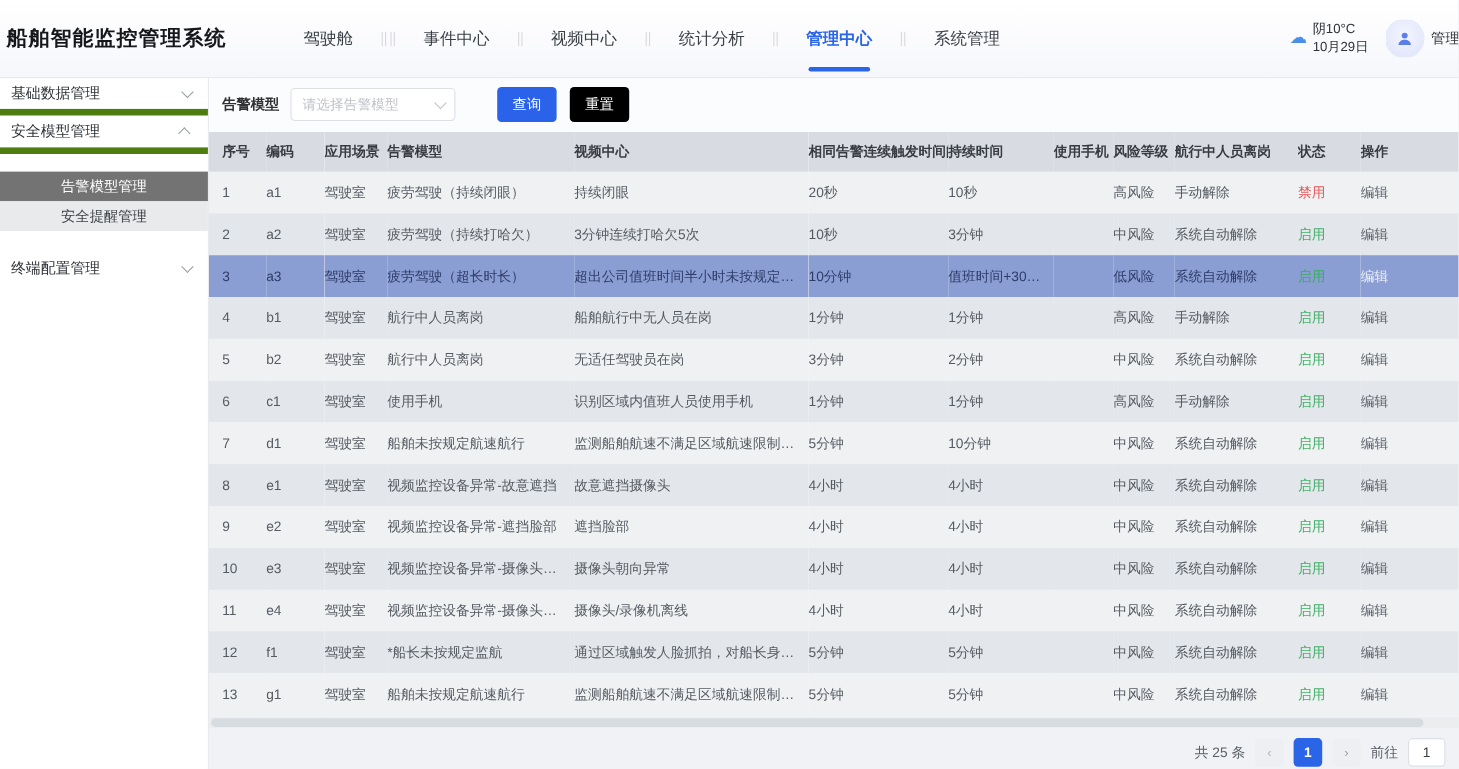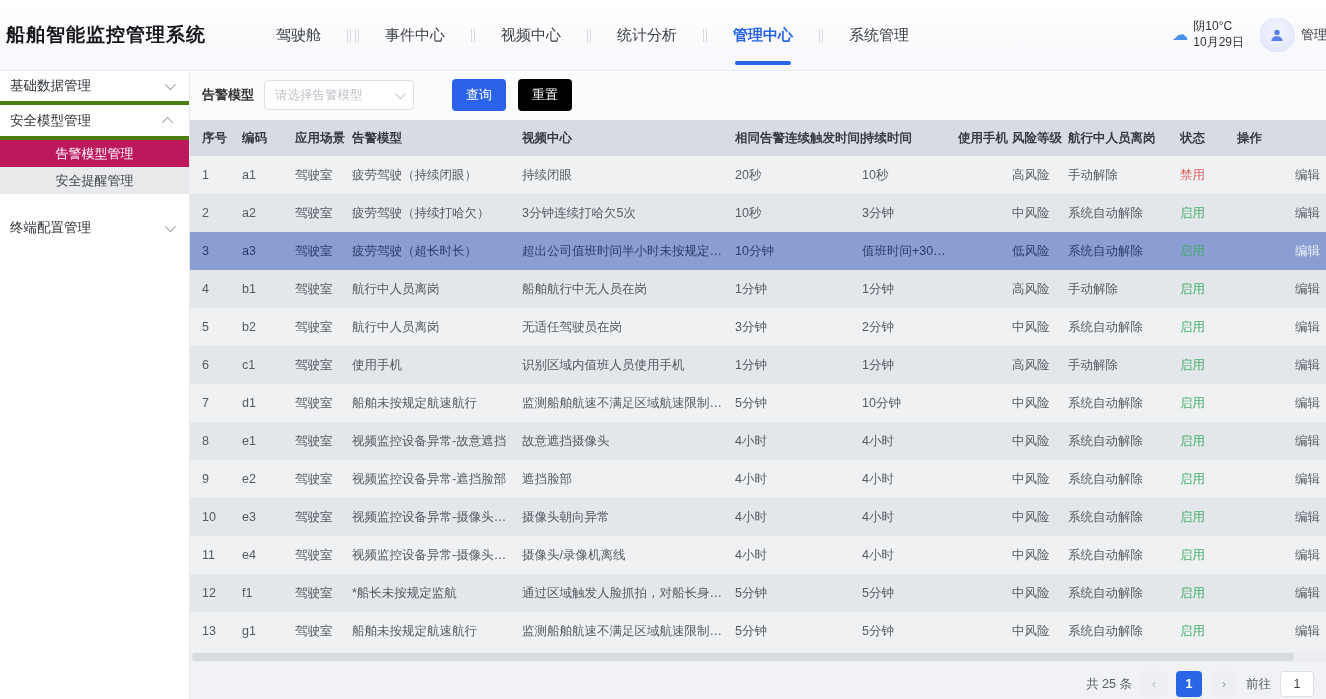--- a/index.html
+++ b/index.html
@@ -18,26 +18,26 @@
   .weather { display:flex; align-items:center; gap:5px; font-size:12px; line-height:1.3; color:#2f3338; }
   .cloud-ic { color:#4a8fe8; font-size:16px; line-height:1; }
   .user { display:flex; align-items:center; gap:7px; margin-left:16px; width:66px; overflow:hidden; }
   .avatar { width:34px; height:34px; border-radius:50%; background:radial-gradient(circle at 50% 40%, #f3f5ff 0%, #e4e8fb 70%, #d9defa 100%); box-shadow:0 0 0 1px #e3e6f8; display:flex; align-items:center; justify-content:center; flex:0 0 auto; }
   .user-label { font-size:13px; color:#2f3338; white-space:nowrap; }
 
   
   .main { display:flex; height:629px; }
   .sidebar { width:190px; background:#ffffff; border-right:1px solid #e8eaee; flex:0 0 auto; }
   .side-item { display:flex; align-items:center; justify-content:space-between; height:35px; padding:0 16px 0 10px; font-size:13.5px; color:#2f3338; cursor:pointer; }
-  .side-item.bordered { border-bottom:4px solid #4d7c0f; }
+  .side-item.bordered { border-bottom:6px solid #4d7c0f; }
   .chev { width:8px; height:8px; border-right:1.5px solid #9a9ea6; border-bottom:1.5px solid #9a9ea6; display:inline-block; }
   .chev.down { transform:rotate(45deg) translateY(-2px); }
   .chev.up { transform:rotate(-135deg) translateY(-2px); }
   .side-sub { height:27px; display:flex; align-items:center; justify-content:center; font-size:13px; cursor:pointer; }
-  .side-sub.active { background:#be185d; color:#ffffff; }
+  .side-sub.active { background:#737373; color:#ffffff;margin-top:16px; }
   .side-sub.plain { background:#e9eaec; color:#3f4348; }
   .side-gap { height:16px; }
 
   .content { flex:1; display:flex; flex-direction:column; background:#f0f2f5; min-width:0; }
 
   
   .filterbar { height:50px; background:#fbfcfe; display:flex; align-items:center; padding-left:12px; flex:0 0 auto; }
   .filter-label { font-size:13px; font-weight:700; color:#303133; margin-right:10px; white-space:nowrap; }
   .select { width:150px; height:30px; background:#fff; border:1px solid #dcdfe6; border-radius:4px; display:flex; align-items:center; justify-content:space-between; padding:0 10px; cursor:pointer; }
   .select .ph { color:#bfc3ca; font-size:12.5px; white-space:nowrap; overflow:hidden; }
@@ -50,21 +50,21 @@
   .tablewrap { padding:0; }
   table { width:100%; border-collapse:collapse; table-layout:fixed; font-size:12.5px; color:#565b62; }
   thead th { background:#d8dce2; height:36px; text-align:left; font-weight:700; color:#383c42; padding:0 6px 0 0; white-space:nowrap; overflow:hidden; }
   tbody td { height:38px; padding:0 6px 0 0; white-space:nowrap; overflow:hidden; text-overflow:ellipsis; }
   th:first-child, td:first-child { padding-left:12px; }
   tbody tr:nth-child(odd) td { background:#eff1f3; }
   tbody tr:nth-child(even) td { background:#e3e6ea; }
   tbody tr.selected td { background:#8b9ed3; color:#2e3c6a; }
   td.st-enabled { color:#43b069; }
   td.st-disabled { color:#e25b5b; }
-  td.action-cell { color:#5a5f66; cursor:pointer;text-align:right; }
+  td.action-cell { color:#5a5f66; cursor:pointer; }
   tr.selected td.action-cell { color:#eef1f8; }
   tr.selected td.st-enabled { color:#3cab64; }
 
   
   .hscroll { height:10px; margin-top:2px; background:#ecedef; position:relative; }
   .hscroll .thumb { position:absolute; left:2px; top:1px; height:8px; width:97%; background:#d7dce1; border-radius:4px; }
   .pager { display:flex; align-items:center; justify-content:flex-end; gap:9px; padding:9px 12px 0 0; font-size:12.5px; color:#5a5f66; }
   .pg-btn { width:26px; height:26px; border-radius:4px; background:#edeff2; display:flex; align-items:center; justify-content:center; font-size:12px; cursor:pointer; }
   .pg-prev { color:#b2b6bd; }
   .pg-next { color:#9aa0a8; }

